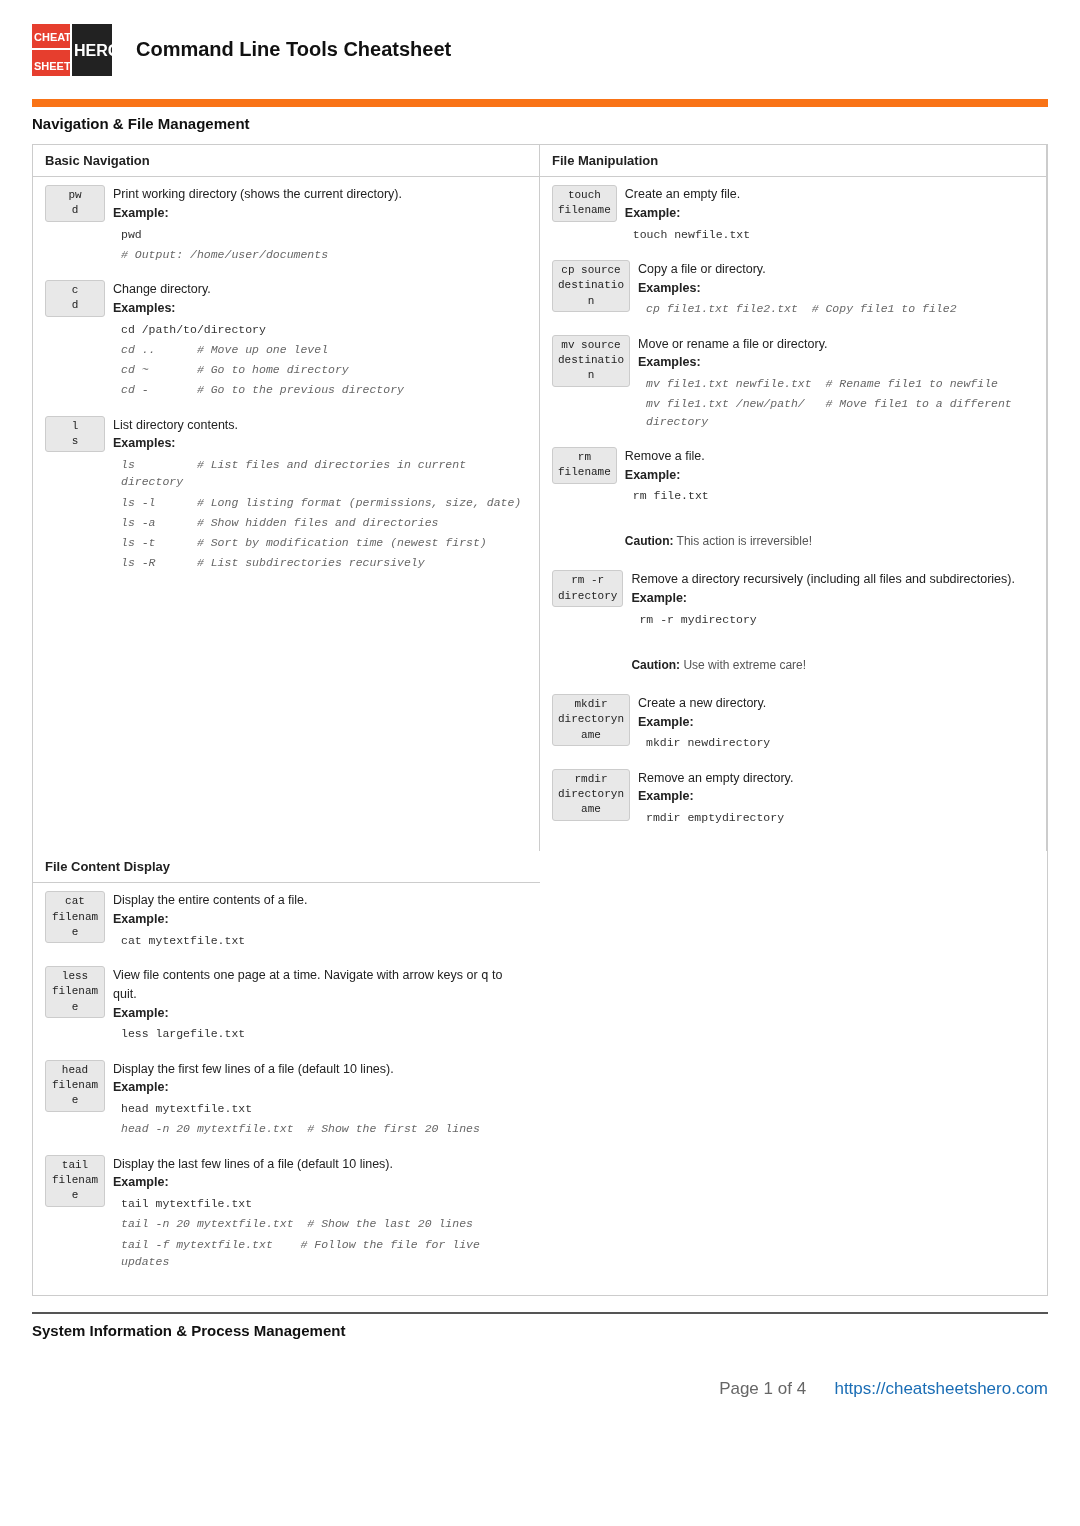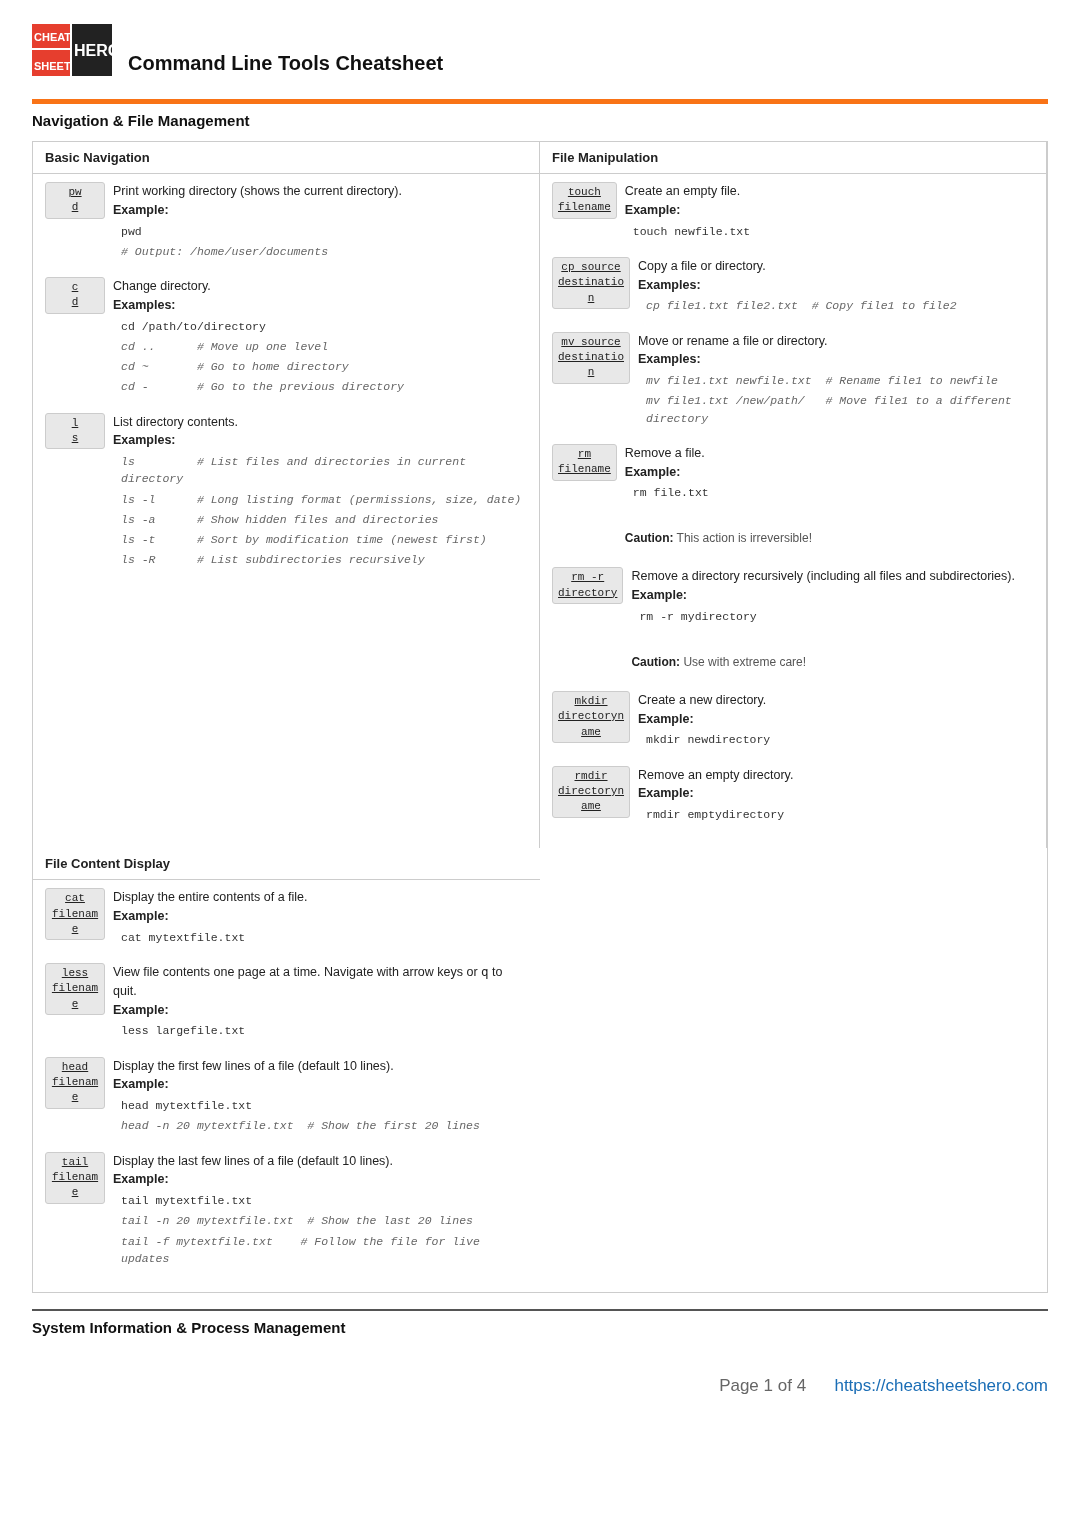--- a/index.html
+++ b/index.html
@@ -8,42 +8,42 @@
       font-size: 13px;
       background: #fff;
       color: #222;
       padding: 24px 32px;
       max-width: 1080px;
     }
 
     
     .header {
       display: flex;
-      align-items: flex-end;
-      gap: 16px;
+      align-items: center;
+      gap: 24px;
       margin-bottom: 20px;
     }
     .header-text h1 {
       font-size: 20px;
       font-weight: bold;
       color: #111;
       margin-bottom: 4px;
     }
     .header-text p {
       font-size: 12px;
       color: #444;
       line-height: 1.5;
     }
 
     
     .section-heading {
       font-size: 15px;
       font-weight: bold;
       color: #111;
-      border-top: 5px solid #f97316;
+      border-top: 8px solid #f97316;
       padding-top: 8px;
       margin-bottom: 12px;
     }
 
     
     .three-col {
       display: grid;
       grid-template-columns: 1fr 1fr;
       gap: 0;
       border: 1px solid #ccc;
@@ -78,21 +78,20 @@
       border: 1px solid #ccc;
       border-radius: 3px;
       font-family: 'Courier New', monospace;
       font-size: 11px;
       padding: 2px 5px;
       white-space: nowrap;
       min-width: 60px;
       text-align: center;
       flex-shrink: 0;
       line-height: 1.4;
-      text-decoration: underline;
     }
     .cmd-desc {
       flex: 1;
       font-size: 12.5px;
       line-height: 1.5;
     }
     .cmd-desc .example-label {
       font-weight: bold;
     }
     .cmd-code {

